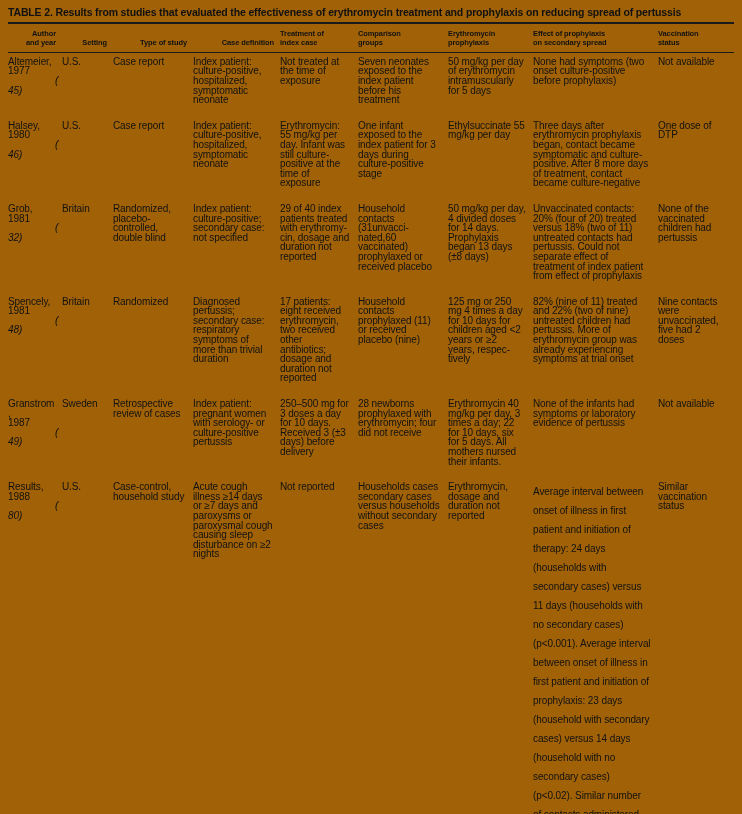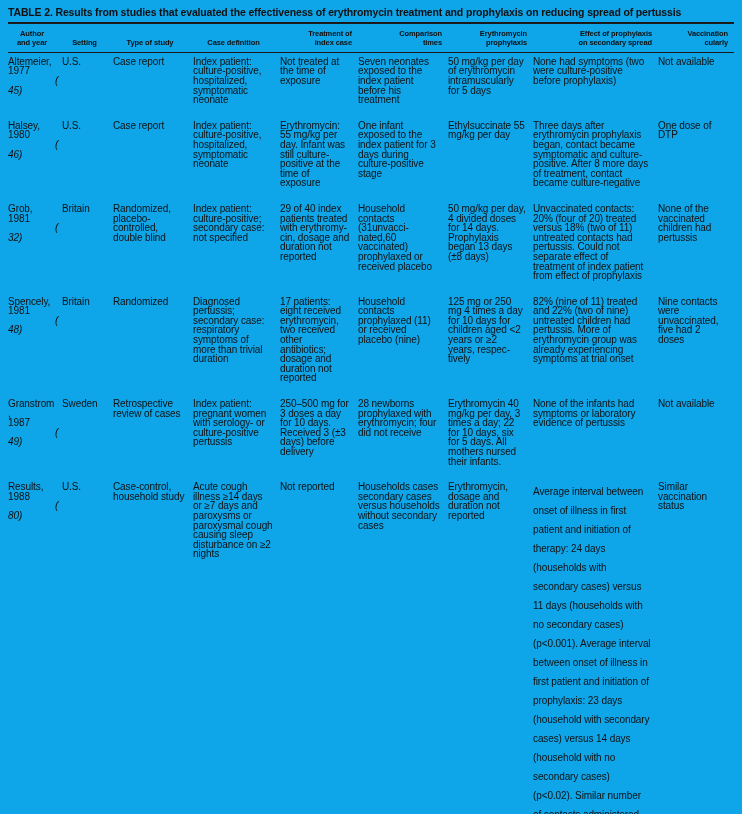--- a/index.html
+++ b/index.html
@@ -5,21 +5,21 @@
   html, body {
     margin: 0;
     padding: 0;
     background: #ffffff;
   }
   .page {
     width: 742px;
     height: 814px;
     box-sizing: border-box;
     padding: 5px 8px 12px 8px;
-    background: #0ea5e9;
+    background: #a16207;
     color: #111111;
     font-family: "Liberation Sans", "DejaVu Sans", sans-serif;
     overflow: hidden;
   }
   .title {
     font-weight: bold;
     font-size: 10.5px;
     line-height: 14px;
     letter-spacing: -0.15px;
     color: #111111;
@@ -43,22 +43,22 @@
     font-weight: bold;
     font-size: 7.5px;
     line-height: 9.4px;
     letter-spacing: -0.1px;
     vertical-align: bottom;
     white-space: pre-line;
     padding: 5px 6px 4px 0;
     border-bottom: 1.4px solid #1a1a1a;
     color: #111111;
   }
-  th.align-left   { text-align: center; }
-  th.align-center { text-align: right; }
+  th.align-left   { text-align: right; }
+  th.align-center { text-align: left; }
   td {
     font-size: 10px;
     line-height: 9.6px;
     letter-spacing: -0.1px;
     vertical-align: top;
     text-align: left;
     padding: 4px 7px 12px 0;
     color: #111111;
     word-wrap: break-word;
   }
@@ -86,39 +86,39 @@
     <thead>
         <tr>
           <th class="align-left">Author
 and year</th>
           <th class="align-left">Setting</th>
           <th class="align-left">Type of study</th>
           <th class="align-left">Case definition</th>
           <th class="align-center">Treatment of
 index case</th>
           <th class="align-center">Comparison
-times</th>
+groups</th>
           <th class="align-center">Erythromycin
 prophylaxis</th>
           <th class="align-center">Effect of prophylaxis
 on secondary spread</th>
           <th class="align-center">Vaccination
-cularly</th>
+status</th>
         </tr>
       </thead>
     <tbody>
         <tr>
           <td><span>Altemeier,</span><br><span>1977</span> <i>(45)</i></td>
           <td>U.S.</td>
           <td>Case report</td>
           <td>Index patient: culture-positive, hospitalized, symptomatic neonate</td>
           <td>Not treated at the time of exposure</td>
           <td>Seven neonates exposed to the index patient before his treatment</td>
           <td>50 mg/kg per day of erythro­mycin intramus­cularly for 5 days</td>
-          <td>None had symptoms (two were culture-positive before prophylaxis)</td>
+          <td>None had symptoms (two onset culture-positive before prophylaxis)</td>
           <td>Not available</td>
         </tr>
         <tr>
           <td><span>Halsey,</span><br><span>1980</span> <i>(46)</i></td>
           <td>U.S.</td>
           <td>Case report</td>
           <td>Index patient: culture-positive, hospitalized, symptomatic neonate</td>
           <td>Erythromycin: 55 mg/kg per day. Infant was still culture-positive at the time of exposure</td>
           <td>One infant exposed to the index patient for 3 days during culture-positive stage</td>
           <td>Ethylsuccinate 55 mg/kg per day</td>

